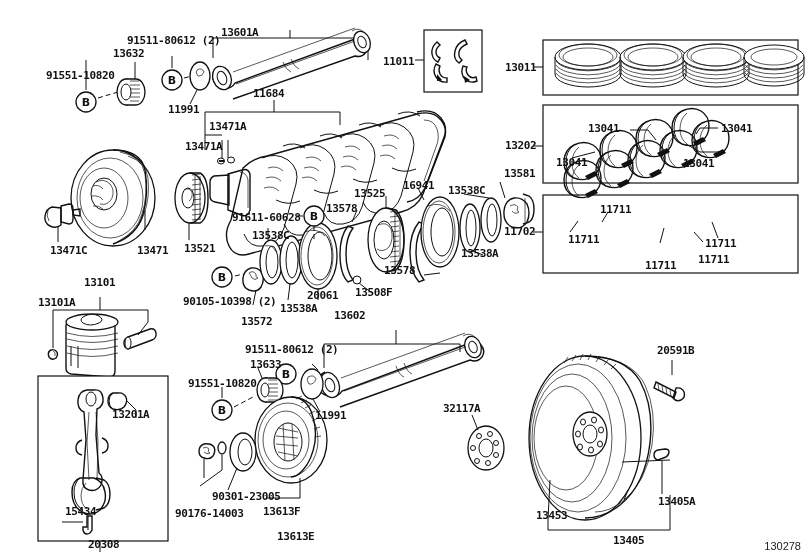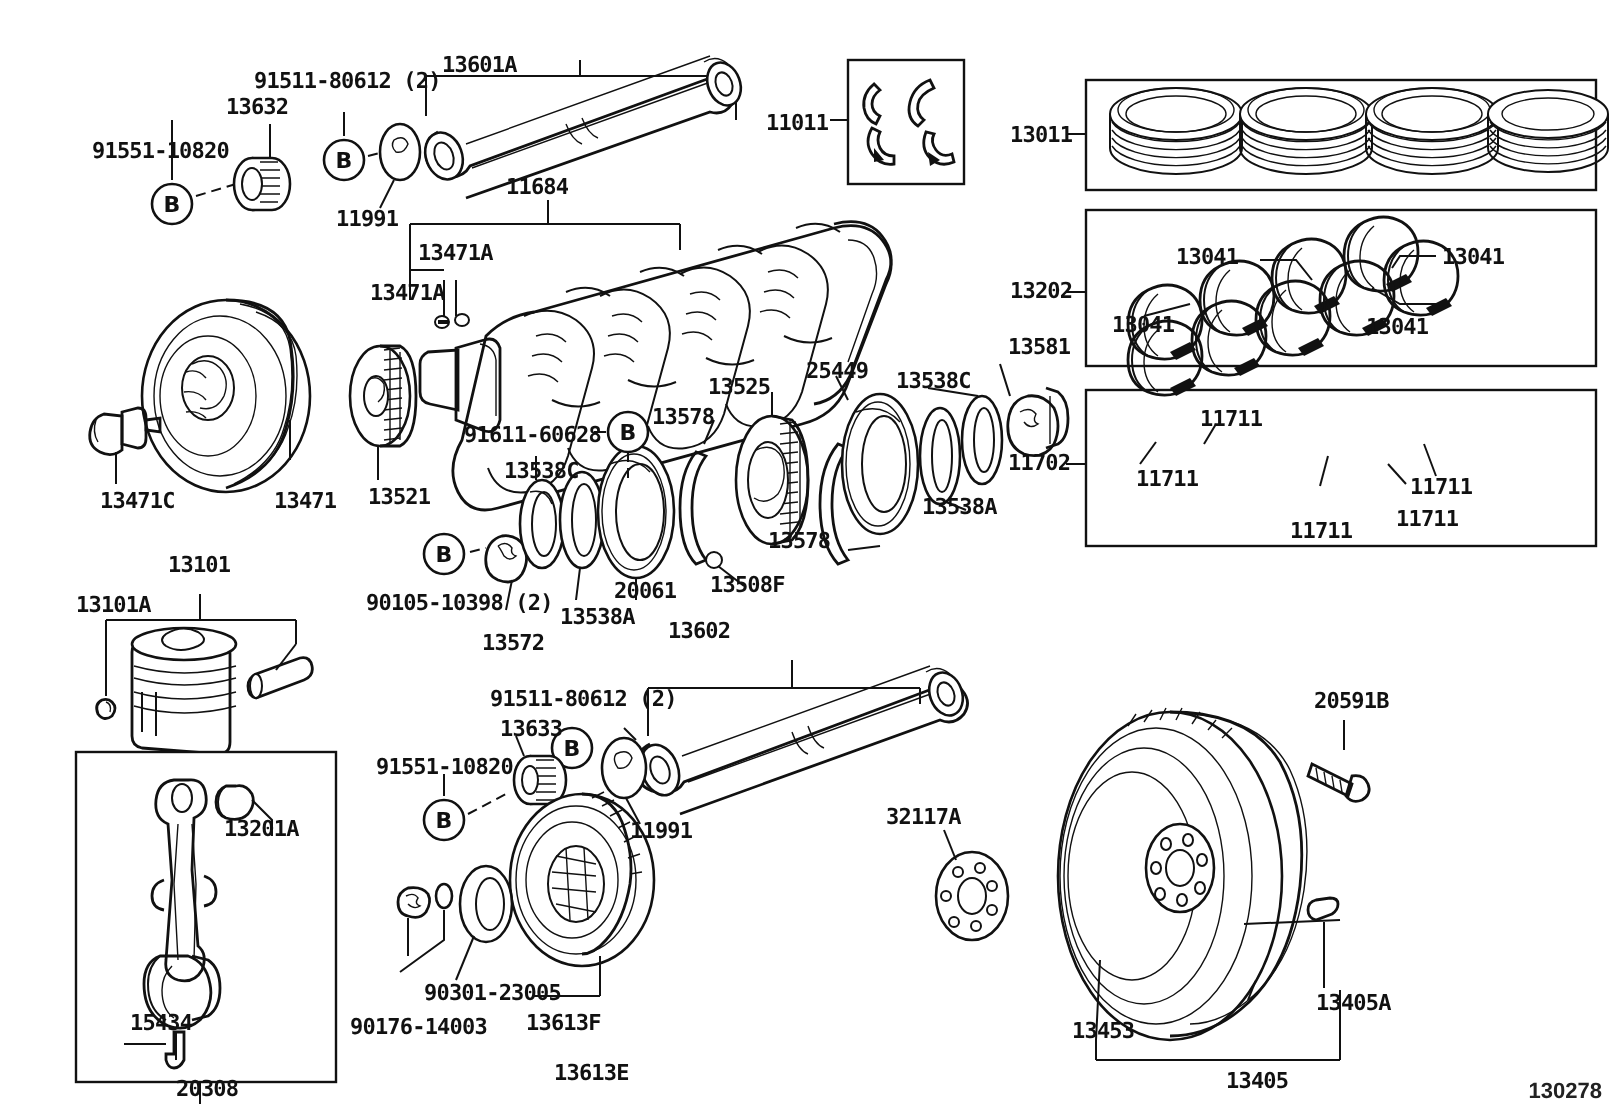--- a/index.html
+++ b/index.html
@@ -2,21 +2,21 @@
 <html><head>
 <meta charset="utf-8">
 <style>
   html,body{margin:0;padding:0;background:#ffffff;}
   body{width:811px;height:560px;position:relative;overflow:hidden;
        font-family:"DejaVu Sans Mono","Liberation Mono",monospace;color:#000;}
   #sheet{position:absolute;inset:0;width:811px;height:560px;}
   .lbl{position:absolute;font-weight:bold;font-size:11px;line-height:11px;
        letter-spacing:-0.4px;white-space:nowrap;color:#111;
        font-family:"DejaVu Sans Mono","Liberation Mono",monospace;}
-  .dgn{position:absolute;right:10px;bottom:8px;font-size:11px;font-weight:bold;
+  .dgn{position:absolute;right:10px;bottom:8px;font-size:11px;font-weight:normal;
        letter-spacing:0px;font-family:"Liberation Sans",sans-serif;color:#222;}
   svg{position:absolute;left:0;top:0;overflow:visible;}
   .ln{stroke:#111;stroke-width:1;fill:none;}
   .ln2{stroke:#111;stroke-width:1.4;fill:none;}
   .thin{stroke:#111;stroke-width:0.7;fill:none;}
   .dash{stroke:#111;stroke-width:1;fill:none;stroke-dasharray:5 3;}
   .box{stroke:#111;stroke-width:1.2;fill:#fff;}
   .wh{fill:#fff;stroke:#111;stroke-width:1;}
   .wh2{fill:#fff;stroke:#111;stroke-width:1.3;}
   .blk{fill:#111;}
@@ -559,21 +559,21 @@
 <div class="lbl" style="left:705px;top:238px">11711</div>
 
 <div class="lbl" style="left:50px;top:245px">13471C</div>
 <div class="lbl" style="left:137px;top:245px">13471</div>
 <div class="lbl" style="left:184px;top:243px">13521</div>
 
 <div class="lbl" style="left:232px;top:212px">91611-60628</div>
 <div class="lbl" style="left:252px;top:230px">13538C</div>
 <div class="lbl" style="left:326px;top:203px">13578</div>
 <div class="lbl" style="left:354px;top:188px">13525</div>
-<div class="lbl" style="left:403px;top:180px">25449</div>
+<div class="lbl" style="left:403px;top:180px">16941</div>
 <div class="lbl" style="left:448px;top:185px">13538C</div>
 <div class="lbl" style="left:504px;top:168px">13581</div>
 <div class="lbl" style="left:461px;top:248px">13538A</div>
 <div class="lbl" style="left:384px;top:265px">13578</div>
 <div class="lbl" style="left:355px;top:287px">13508F</div>
 <div class="lbl" style="left:307px;top:290px">20061</div>
 <div class="lbl" style="left:280px;top:303px">13538A</div>
 <div class="lbl" style="left:183px;top:296px">90105-10398 (2)</div>
 <div class="lbl" style="left:241px;top:316px">13572</div>
 

